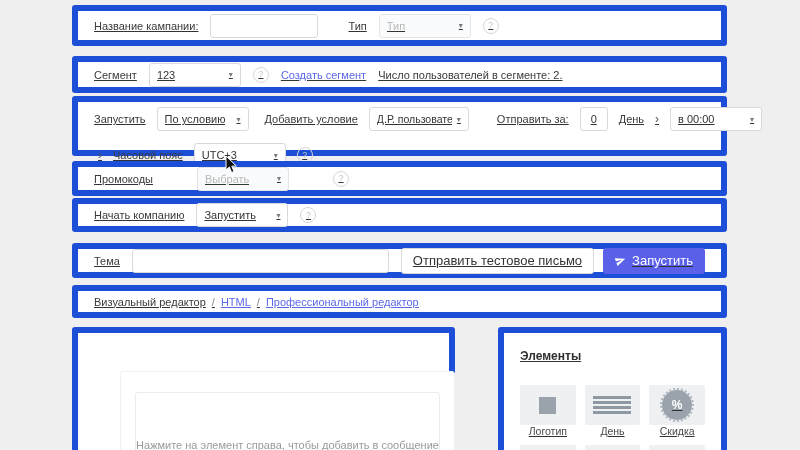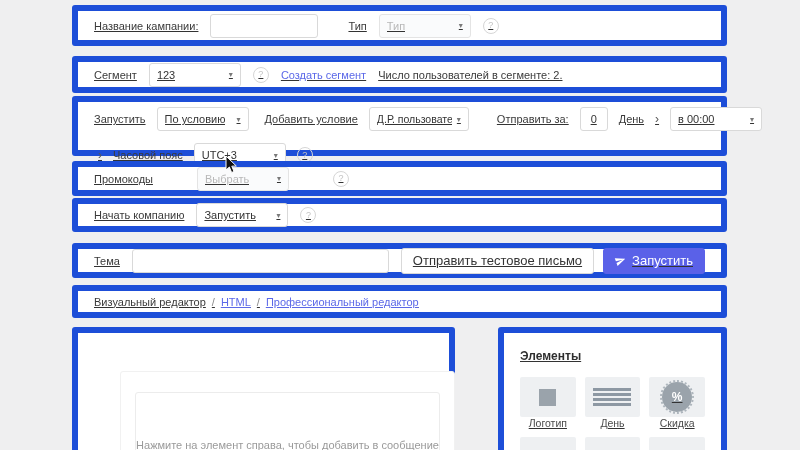--- a/index.html
+++ b/index.html
@@ -50,21 +50,21 @@
   .tab-current { color:#3a3a3a; }
   
   .preview-card { top:327px; width:383px; height:130px; padding:0; display:block; }
   .inner1 { position:absolute; left:42px; top:38px; width:333px; height:160px;
             border:1px solid #f1f1f1; border-radius:3px; background:#fff; }
   .inner2 { position:absolute; left:14px; top:20px; width:303px; height:130px;
             border:1px solid #ececec; border-radius:3px; }
   .hint { position:absolute; left:0; top:46px; width:100%; text-align:center; color:#9a9a9a; }
   
   .elements-card { left:498px; top:327px; width:229px; height:130px; padding:16px; display:block; }
-  .elements-title { font-weight:bold; font-size:12px; color:#2f2f2f; margin-bottom:14px; }
+  .elements-title { font-weight:bold; font-size:12px; color:#2f2f2f; margin-bottom:22px; }
   .tile-grid { display:grid; grid-template-columns:repeat(3,1fr); column-gap:9px; row-gap:8px; }
   .tile-cell { display:flex; flex-direction:column; align-items:center; cursor:pointer; }
   .tile { width:100%; height:40px; background:#eef0f2; border-radius:2px;
           display:flex; align-items:center; justify-content:center; }
   .tile-label { font-size:10.5px; color:#4a4a4a; }
   .icon-square { width:17px; height:17px; background:#9aa3ab; }
   .icon-lines { display:flex; flex-direction:column; gap:2px; width:38px; }
   .icon-lines span { display:block; height:3px; background:#8d98a3; }
   .icon-percent {
     width:30px; height:30px; border-radius:50%; background:#9aa3ab;

